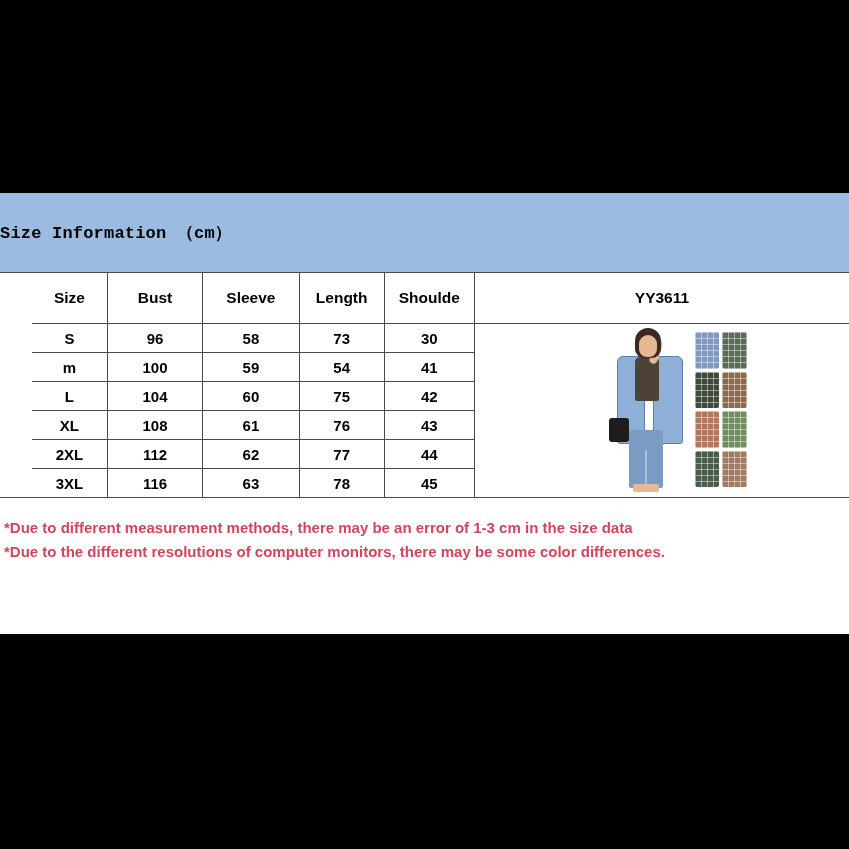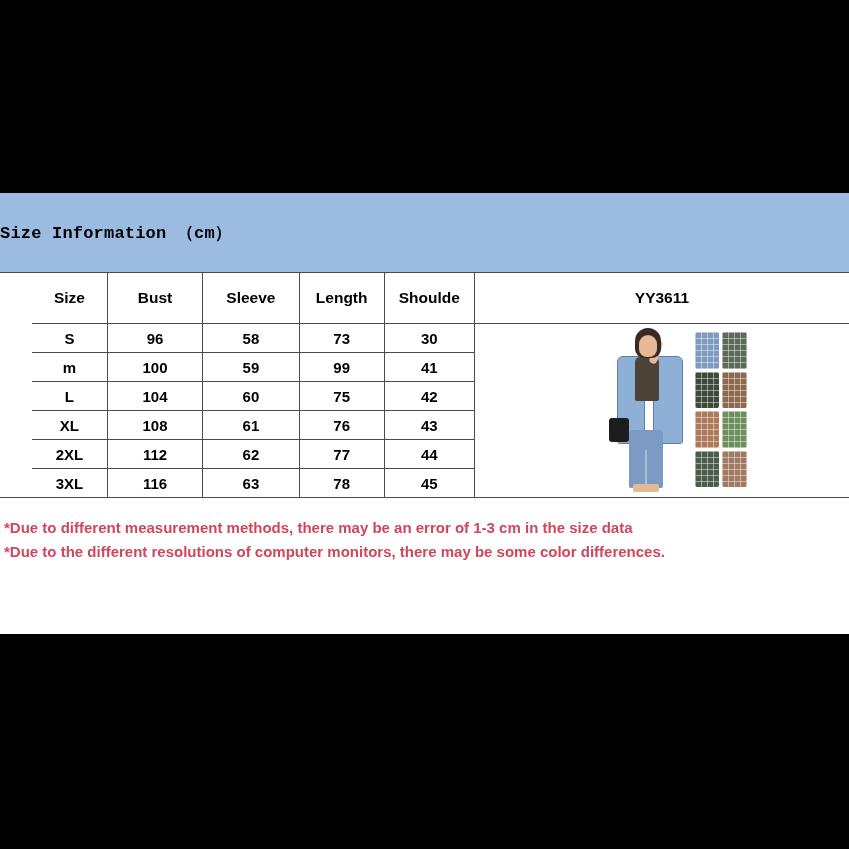--- a/index.html
+++ b/index.html
@@ -219,21 +219,21 @@
             <td>S</td>
             <td>96</td>
             <td>58</td>
             <td>73</td>
             <td>30</td>
           </tr>
           <tr>
             <td>m</td>
             <td>100</td>
             <td>59</td>
-            <td>99</td>
+            <td>54</td>
             <td>41</td>
           </tr>
           <tr>
             <td>L</td>
             <td>104</td>
             <td>60</td>
             <td>75</td>
             <td>42</td>
           </tr>
           <tr>

